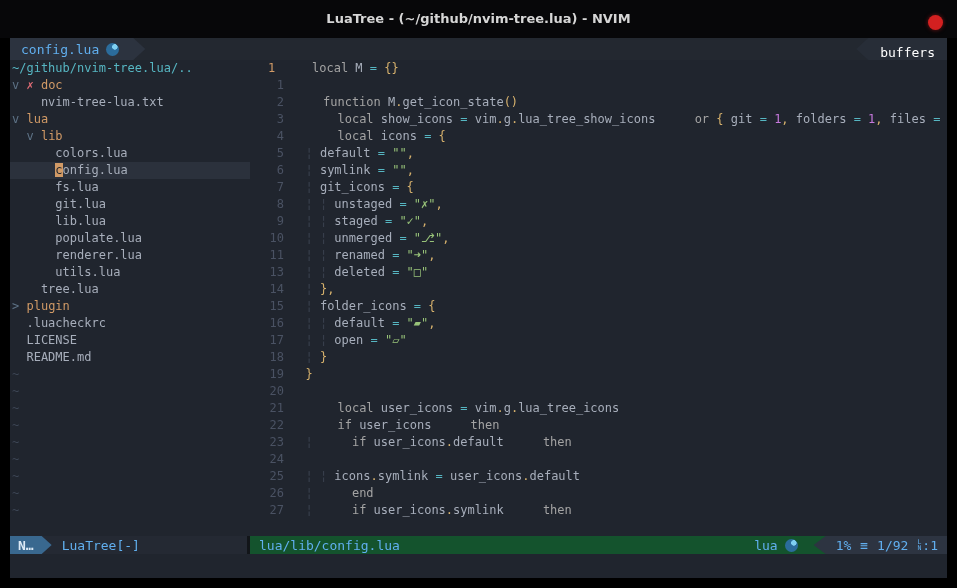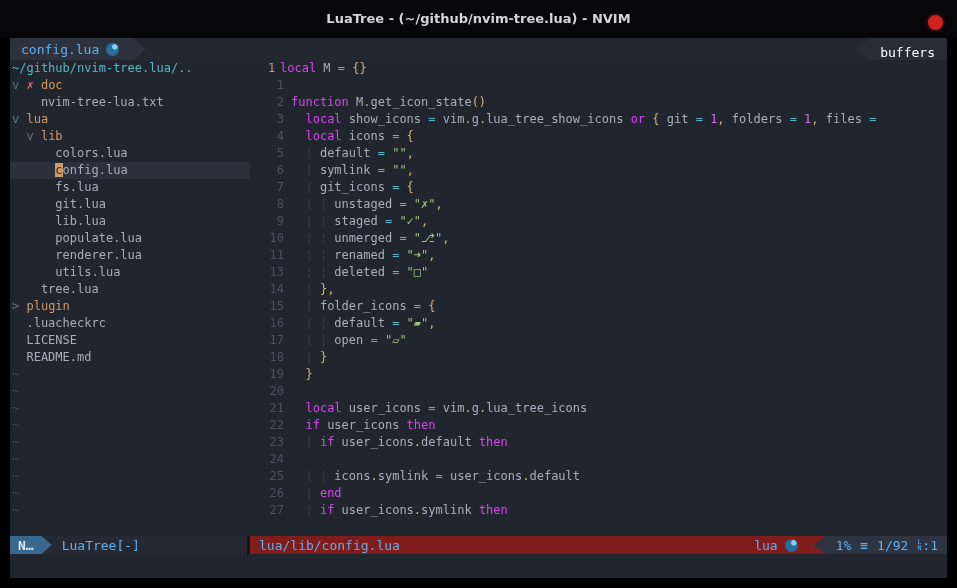--- a/index.html
+++ b/index.html
@@ -30,21 +30,21 @@
   .treewin { width:240px; overflow:hidden; }
   .trow { height:17px; white-space:pre; padding-left:2px; }
   .trow.sel { background:#2b313c; }
   .codewin { flex:1; overflow:hidden; }
   .crow { height:17px; white-space:pre; display:flex; }
   .num { display:inline-block; width:41px; text-align:right; padding-right:7px; color:#4a5263; flex:none; }
   .num.cur { width:30px; text-align:left; padding-left:18px; color:#d19a66; }
   .code { white-space:pre; }
 
   
-  .tk-k { color:#d946ef; }
+  .tk-k { color:#a3a3a3;margin-left:32px; }
   .tk-id { color:#a7aebb; }
   .tk-op { color:#56b6c2; }
   .tk-p { color:#d7b26d; }
   .tk-s { color:#98c379; }
   .tk-n { color:#c678dd; }
   .tk-g { color:#3a4250; }
   .tk-root { color:#56b6c2; }
   .tk-chev { color:#5e7387; }
   .tk-folder { color:#d19a66; }
   .tk-file { color:#a7aebb; }
@@ -53,21 +53,21 @@
   .tk-tilde { color:#3c4554; }
 
   
   .statusline { height:18px; display:flex; font-size:13px; }
   .sl-left { width:240px; flex:none; background:#242933; display:flex; align-items:center;
     border-right:3px solid #121519; }
   .mode-chip { position:relative; height:18px; background:#39688f; color:#dbe9f5;
     display:flex; align-items:center; padding:0 18px 0 8px; font-weight:bold;
     clip-path:polygon(0 0, calc(100% - 10px) 0, 100% 50%, calc(100% - 10px) 100%, 0 100%); }
   .win-name { color:#61afef; margin-left:10px; }
-  .sl-right { flex:1; background:#7f1d1d; display:flex; align-items:center; overflow:hidden; }
+  .sl-right { flex:1; background:#14532d; display:flex; align-items:center; overflow:hidden; }
   .file-path { color:#61afef; margin-left:9px; }
   .sl-cluster { margin-left:auto; display:flex; align-items:center; height:18px; }
   .ft-label { color:#61afef; display:flex; align-items:center; gap:7px; padding-right:16px; }
   .stats { height:18px; background:#2d3441; color:#61afef; display:flex; align-items:center; gap:9px;
     padding:0 9px 0 22px; clip-path:polygon(0 50%, 12px 0, 100% 0, 100% 100%, 12px 100%); }
   .lines-icon { color:#61afef; }
   .ln-icon { display:inline-flex; flex-direction:column; justify-content:center;
     font-size:6.5px; line-height:6px; color:#61afef; letter-spacing:0; }
   .pos-col { display:flex; align-items:center; gap:1px; }
 

